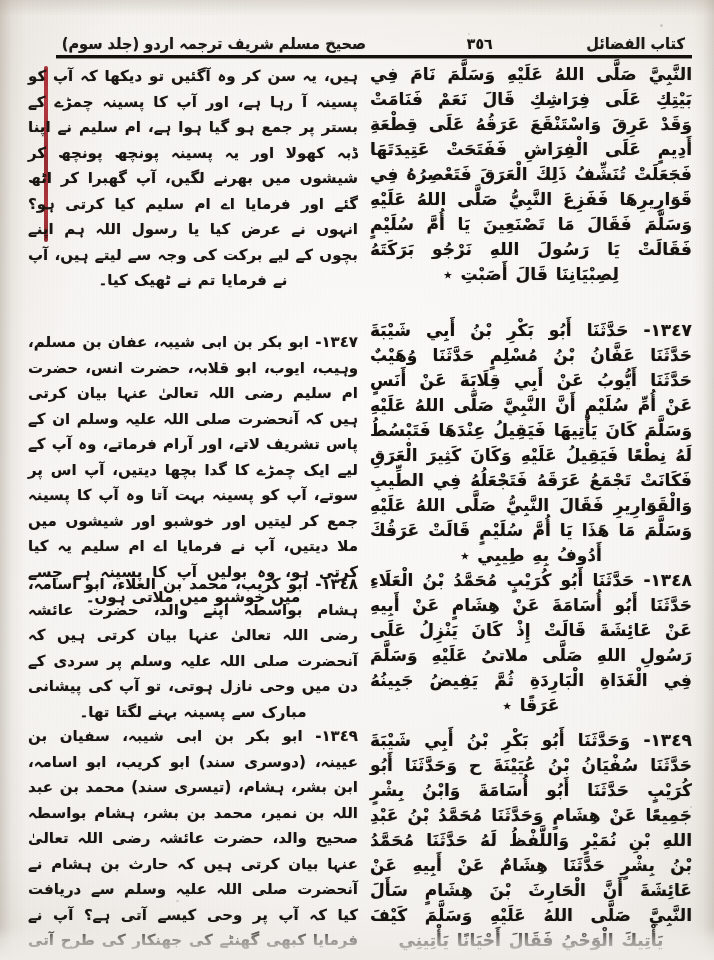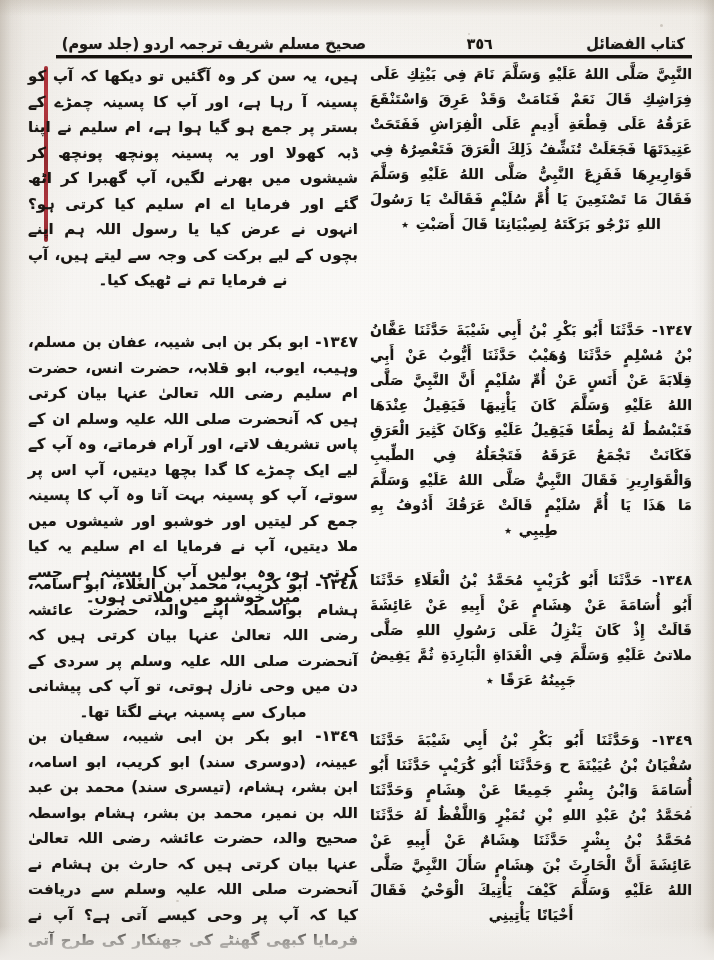--- a/index.html
+++ b/index.html
@@ -125,21 +125,21 @@
     direction: rtl;
     text-align: justify;
     text-align-last: center;
   }
   .col-ar { right: 22px; width: 322px; }
   .col-ur { left: 28px;  width: 330px; }
 
   
   .ar {
     font-family: "DejaVu Sans", sans-serif;
-    font-size: 14px;
+    font-size: 17px;
     line-height: 25px;
     color: #17140f;
     font-weight: 700;
     letter-spacing: -.1px;
     word-spacing: 2px;
     text-shadow: 0 0 .7px rgba(30,25,20,.5);
   }
   
   .ur {
     font-family: "DejaVu Sans", sans-serif;

